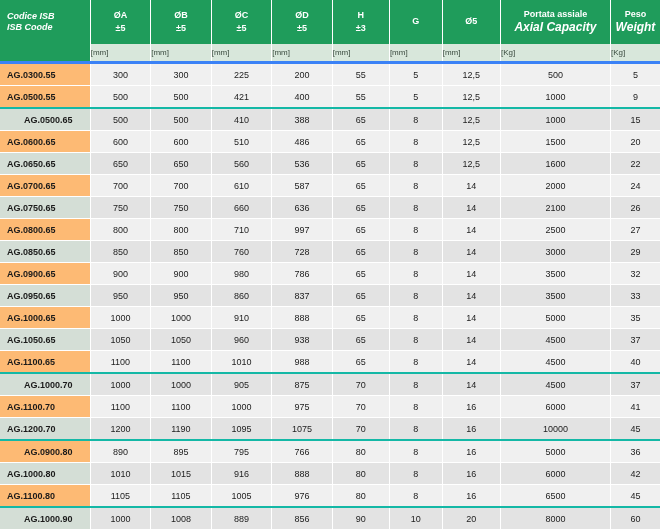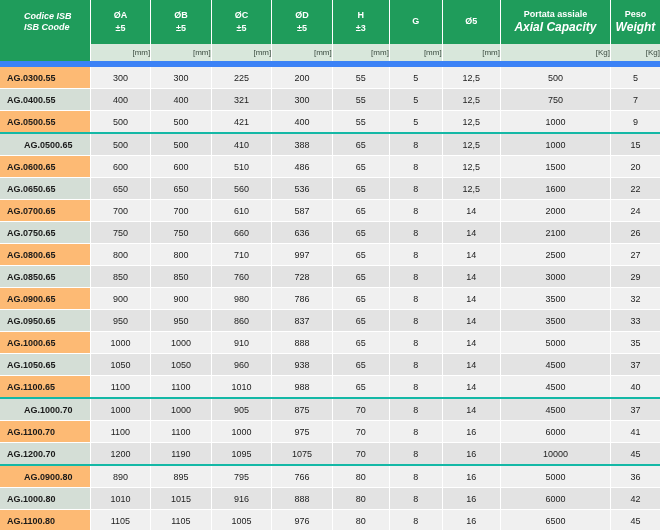--- a/index.html
+++ b/index.html
@@ -30,21 +30,21 @@
     font-weight: bold;
     text-align: center;
     vertical-align: middle;
     height: 44px;
     border-right: 1px solid #ffffff;
     line-height: 1.25;
   }
   thead th:last-child { border-right: none; }
   thead th.code {
     text-align: left;
-    padding-left: 24px;
+    padding-left: 7px;
     font-style: italic;
   }
   thead th .sub {
     display: block;
     font-weight: bold;
     font-size: 9px;
     margin-top: 1px;
   }
   thead th .ital {
     display: block;
@@ -53,24 +53,24 @@
     font-size: 12px;
   }
   thead th .code-l1 { display:block; font-style: italic; font-weight: bold; }
   thead th .code-l2 { display:block; font-style: italic; font-weight: bold; }
 
   
   tr.units td {
     background: #d8e7db;
     color: #3a4a3f;
     font-size: 8px;
-    text-align: right;
+    text-align: left;
     height: 17px;
     border-right: 1px solid #ffffff;
-    border-bottom: 6px solid #3b82f6;
+    border-bottom: 3px solid #3b82f6;
   }
   tr.units td:first-child {
     background: #1f9c5b;
   }
   tr.units td:last-child { border-right: none; }
 
   
   tbody td {
     font-size: 9px;
     color: #222222;
@@ -183,32 +183,20 @@
         <td>300</td>
         <td>300</td>
         <td>225</td>
         <td>200</td>
         <td>55</td>
         <td>5</td>
         <td>12,5</td>
         <td>500</td>
         <td>5</td>
       </tr>
-      <tr class="even">
-        <td class="code">AG.0400.55</td>
-        <td>400</td>
-        <td>400</td>
-        <td>321</td>
-        <td>300</td>
-        <td>55</td>
-        <td>5</td>
-        <td>12,5</td>
-        <td>750</td>
-        <td>7</td>
-      </tr>
       <tr class="odd">
         <td class="code">AG.0500.55</td>
         <td>500</td>
         <td>500</td>
         <td>421</td>
         <td>400</td>
         <td>55</td>
         <td>5</td>
         <td>12,5</td>
         <td>1000</td>

